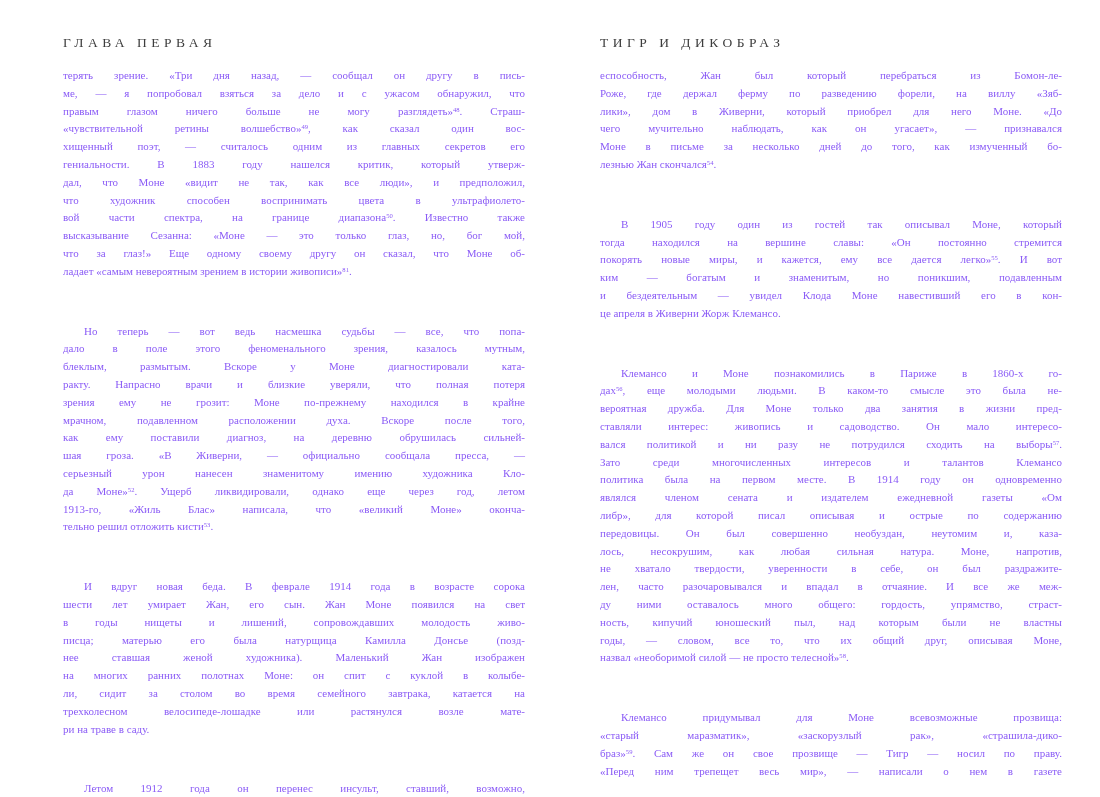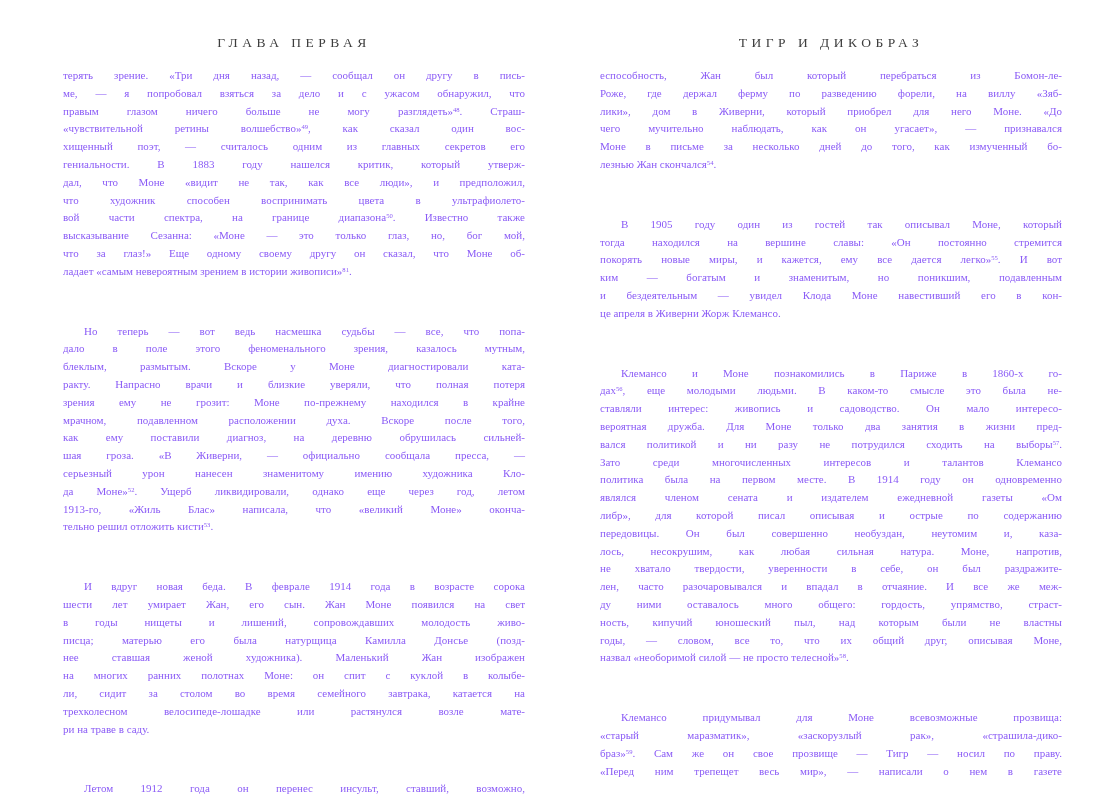--- a/index.html
+++ b/index.html
@@ -19,21 +19,21 @@
   .page {
     position: absolute;
     top: 0;
     width: 462px;
   }
   .page.left  { left: 63px; }
   .page.right { left: 600px; }
 
   .running-head {
     margin-top: 35px;
-    text-align: center;
+    text-align: left;
     font-size: 13.5px;
     letter-spacing: 4.5px;
     color: #3d3d3d;
     white-space: nowrap;
   }
 
   .page-body {
     margin-top: 16px;
     font-size: 11px;
     line-height: 17.8px;
@@ -139,22 +139,22 @@
           <div class="line">В 1905 году один из гостей так описывал Моне, который</div>
           <div class="line">тогда находился на вершине славы: «Он постоянно стремится</div>
           <div class="line">покорять новые миры, и кажется, ему все дается легко»<sup>55</sup>. И вот</div>
           <div class="line">ким — богатым и знаменитым, но поникшим, подавленным</div>
           <div class="line">и бездеятельным — увидел Клода Моне навестивший его в кон-</div>
           <div class="line last">це апреля в Живерни Жорж Клемансо.</div>
         </div>
         <div class="para indent space-before">
           <div class="line">Клемансо и Моне познакомились в Париже в 1860-х го-</div>
           <div class="line">дах<sup>56</sup>, еще молодыми людьми. В каком-то смысле это была не-</div>
+          <div class="line">вероятная дружба. Для Моне только два занятия в жизни пред-</div>
           <div class="line">ставляли интерес: живопись и садоводство. Он мало интересо-</div>
-          <div class="line">вероятная дружба. Для Моне только два занятия в жизни пред-</div>
           <div class="line">вался политикой и ни разу не потрудился сходить на выборы<sup>57</sup>.</div>
           <div class="line">Зато среди многочисленных интересов и талантов Клемансо</div>
           <div class="line">политика была на первом месте. В 1914 году он одновременно</div>
           <div class="line">являлся членом сената и издателем ежедневной газеты «Ом</div>
           <div class="line">либр», для которой писал описывая и острые по содержанию</div>
           <div class="line">передовицы. Он был совершенно необуздан, неутомим и, каза-</div>
           <div class="line">лось, несокрушим, как любая сильная натура. Моне, напротив,</div>
           <div class="line">не хватало твердости, уверенности в себе, он был раздражите-</div>
           <div class="line">лен, часто разочаровывался и впадал в отчаяние. И все же меж-</div>
           <div class="line">ду ними оставалось много общего: гордость, упрямство, страст-</div>

